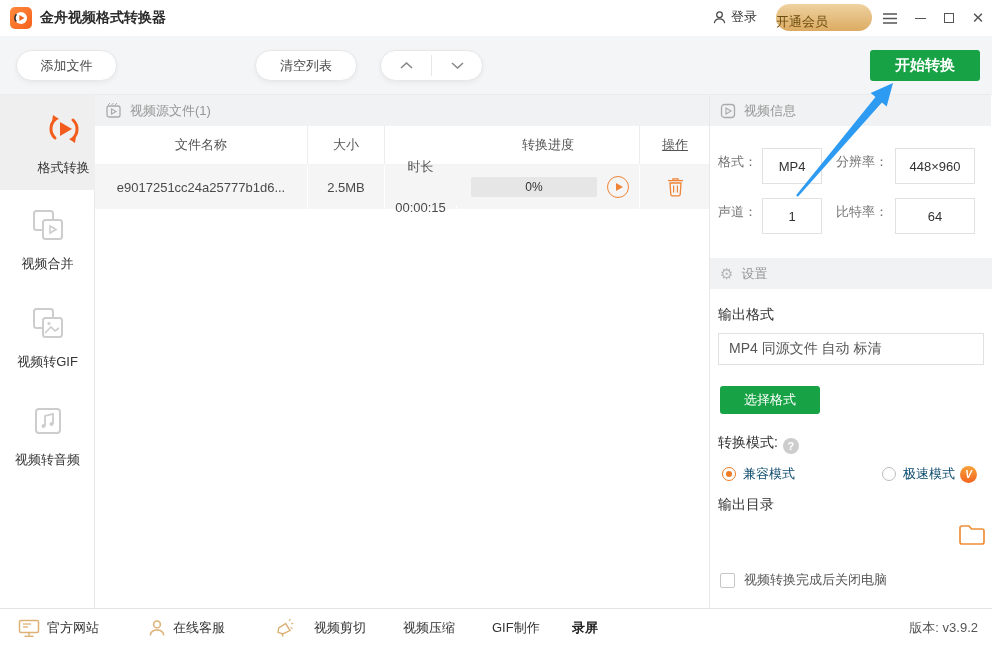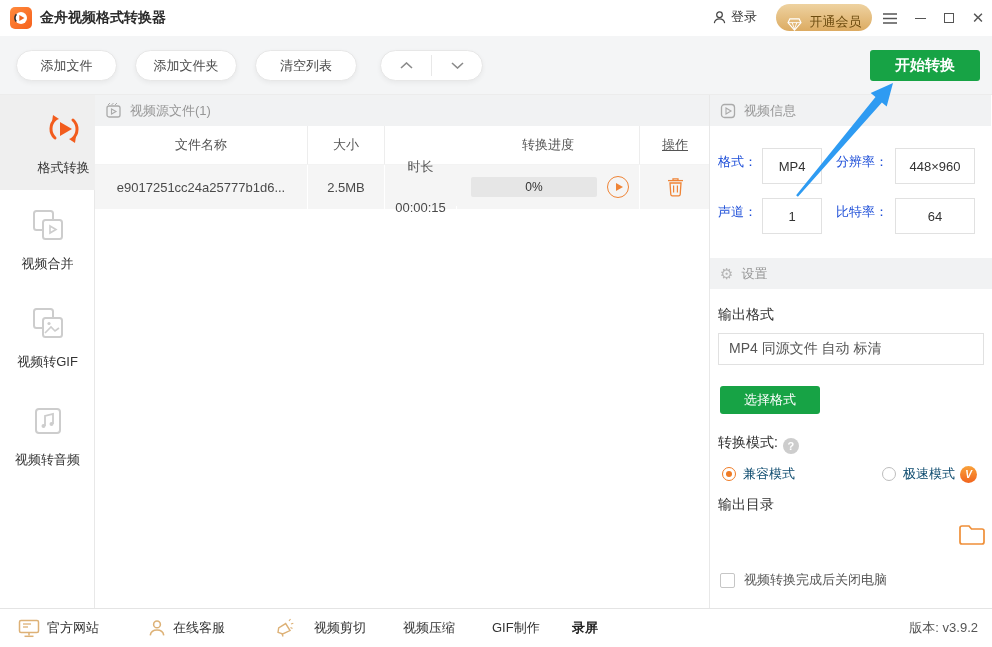--- a/index.html
+++ b/index.html
@@ -8,22 +8,22 @@
   .app { position:absolute; inset:0; width:992px; height:647px; background:#fff; }
 
   
   .titlebar { position:absolute; left:0; top:0; width:992px; height:36px; background:#fff; display:flex; align-items:center; }
   .app-icon { position:absolute; left:10px; top:7px; width:22px; height:22px; border-radius:5px;
               background:linear-gradient(135deg,#ff8a3c,#f6611d); display:flex; align-items:center; justify-content:center; }
   .app-icon svg { display:block; }
   .app-title { position:absolute; left:40px; top:9px; font-size:14px; font-weight:700; color:#2b2b2b; }
   .login { position:absolute; left:712px; top:8px; display:flex; align-items:center; gap:4px; font-size:13px; color:#333; cursor:default; }
   .vip-btn { position:absolute; left:776px; top:4px; width:96px; height:27px; border-radius:14px;
-             background:linear-gradient(180deg,#eed2a0,#dcab62); display:flex; align-items:flex-end; justify-content:center; gap:8px;
-             color:#6d4c10; font-size:13px; }
+             background:linear-gradient(180deg,#eed2a0,#dcab62); display:flex; align-items:flex-start; justify-content:center; gap:8px;
+             color:#6d4c10; font-size:13px;flex-direction:column; }
   .win-btn { position:absolute; top:0; width:28px; height:36px; display:flex; align-items:center; justify-content:center; color:#555; font-size:15px; }
   .wb-menu { left:876px; } .wb-min { left:906px; } .wb-max { left:935px; } .wb-close { left:964px; }
   .wb-max .sq { width:10px; height:10px; border:1.3px solid #555; }
   .wb-min .ln { width:11px; height:0; border-top:1.5px solid #555; }
 
   
   .toolbar { position:absolute; left:0; top:36px; width:992px; height:59px; background:#f4f5f6; border-bottom:1px solid #ececec; }
   .pill { position:absolute; top:14px; height:31px; background:#fff; border:1px solid #e7e7e7; border-radius:16px;
           box-shadow:0 2px 5px rgba(0,0,0,0.05); font-size:13px; color:#4a4a4a; display:flex; align-items:center; justify-content:center; cursor:default; }
   .btn-add-file { left:16px; width:101px; }
@@ -55,21 +55,21 @@
   .trow .cell { display:flex; align-items:center; justify-content:center; font-size:13px; color:#4a4a4a; border-right:1px solid #fff; }
   .trow .cell:last-child { border-right:none; }
   .c-name { width:213px; } .c-size { width:77px; } .c-dur { width:72px;margin-top:41px; } .c-prog { width:183px; } .c-op { width:70px; }
   .progress-wrap { width:100%; display:flex; align-items:center; padding:0 10px 0 14px; gap:10px; }
   .progress-bar { flex:1; height:20px; background:#e6e6e6; border-radius:2px; display:flex; align-items:center; justify-content:center; font-size:12px; color:#333; }
   .play-circle { width:22px; height:22px; border:1.5px solid #ef8436; border-radius:50%; display:flex; align-items:center; justify-content:center; flex:none; cursor:default; }
   .play-circle .tri { width:0; height:0; border-left:7px solid #ef8436; border-top:4.5px solid transparent; border-bottom:4.5px solid transparent; margin-left:2px; }
 
   
   .info-row { position:absolute; left:0; width:282px; height:28px; }
-  .flabel { position:absolute; font-size:13px; color:#1d4ed8; line-height:28px; }
+  .flabel { position:absolute; font-size:13px; color:#737373; line-height:28px; }
   .fbox { position:absolute; height:36px; border:1px solid #e1e1e1; background:#fff; text-align:center; font-size:13px; color:#333; font-family:"Liberation Sans","DejaVu Sans",sans-serif; }
   .sec-label { position:absolute; font-size:14px; color:#333; }
   .wide-input { position:absolute; left:8px; top:238px; width:266px; height:32px; border:1px solid #e1e1e1; background:#fff; padding:0 10px; font-size:14px; color:#555; font-family:"Liberation Sans","DejaVu Sans",sans-serif; }
   .choose-btn { position:absolute; left:10px; top:291px; width:100px; height:28px; background:#17a345; border:none; border-radius:3px; color:#fff; font-size:13px; cursor:default; }
   .qmark { display:inline-flex; width:16px; height:16px; border-radius:50%; background:#cdcdcd; color:#fff; font-size:11px; font-weight:700; align-items:center; justify-content:center; vertical-align:-3px; margin-left:5px; }
   .radio-row { position:absolute; left:12px; top:369px; width:262px; height:20px; display:flex; align-items:center; }
   .radio { width:14px; height:14px; border-radius:50%; border:1px solid #bdbdbd; background:#fff; position:relative; flex:none; }
   .radio.sel { border-color:#ef7b25; }
   .radio.sel::after { content:""; position:absolute; left:3px; top:3px; width:6px; height:6px; border-radius:50%; background:#ef7b25; }
   .radio-label { font-size:13px; color:#0c4a6e; margin-left:7px; }
@@ -135,21 +135,20 @@
     <div class="win-btn wb-max">
         <span class="sq"></span>
       </div>
     <div class="win-btn wb-close">
         <span>✕</span>
       </div>
   </div>
 
   <div class="toolbar">
     <button class="pill btn-add-file">添加文件</button>
-    <button class="pill btn-add-folder">添加文件夹</button>
     <button class="pill btn-clear">清空列表</button>
     <div class="updown">
       <div class="half">
         <svg width="13" height="7" viewBox="0 0 13 7">
           <polyline points="1,6 6.5,1 12,6" fill="none" stroke="#8a8a8a" stroke-width="1.6"></polyline>
         </svg>
       </div>
       <div class="sep"></div>
       <div class="half">
         <svg width="13" height="7" viewBox="0 0 13 7">

